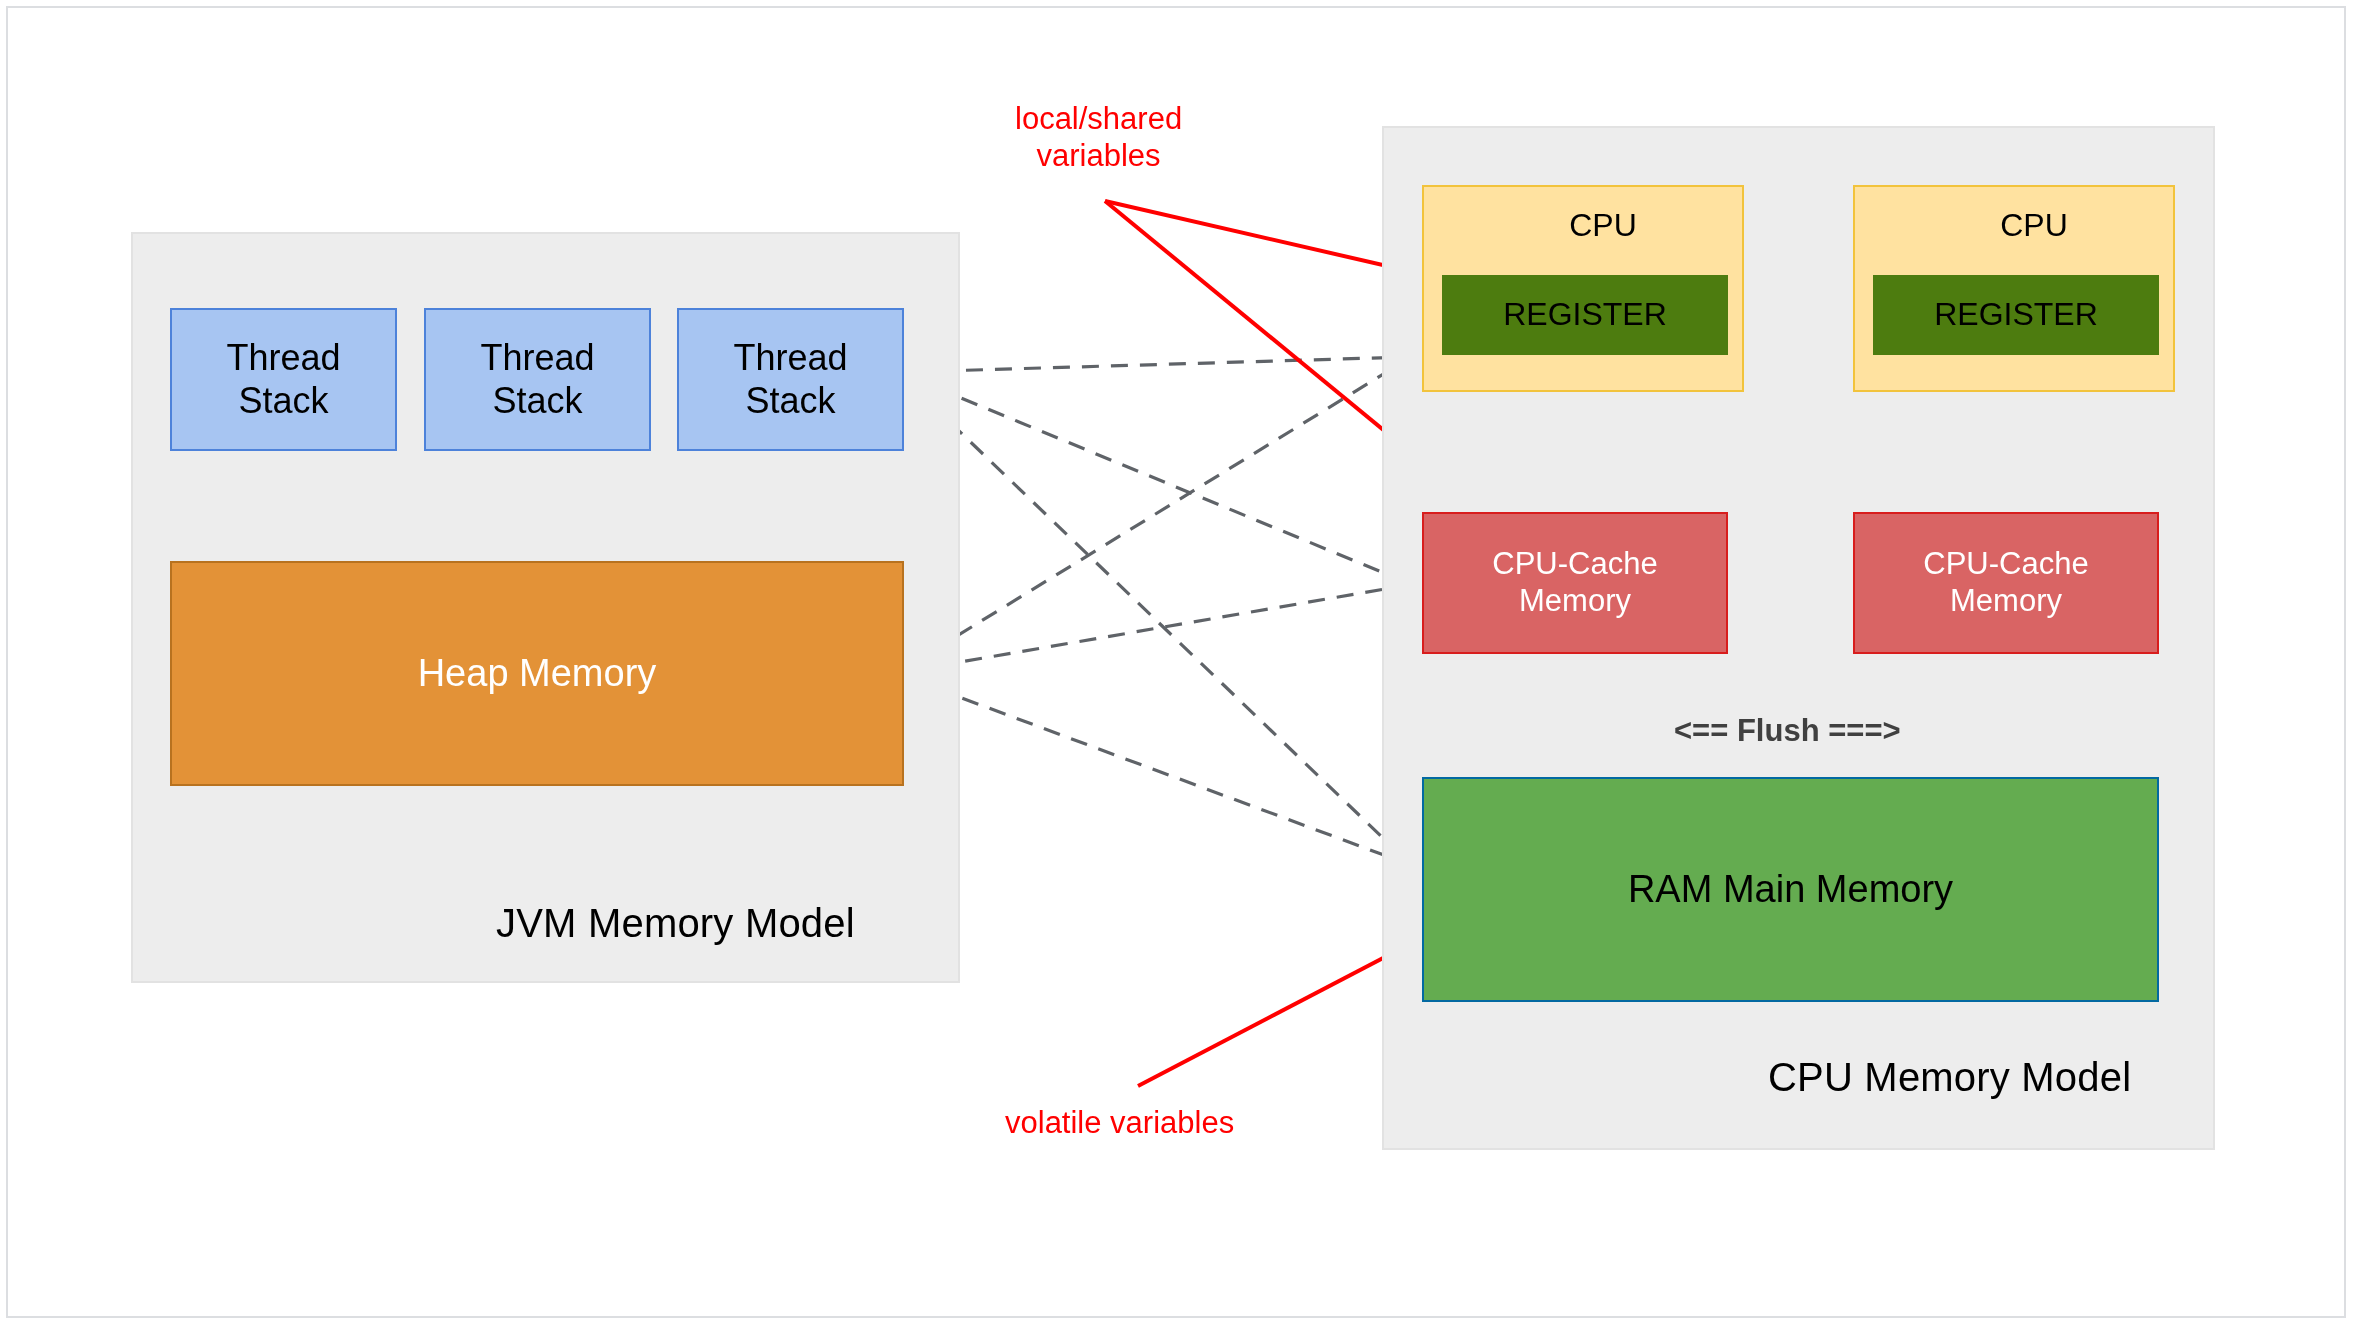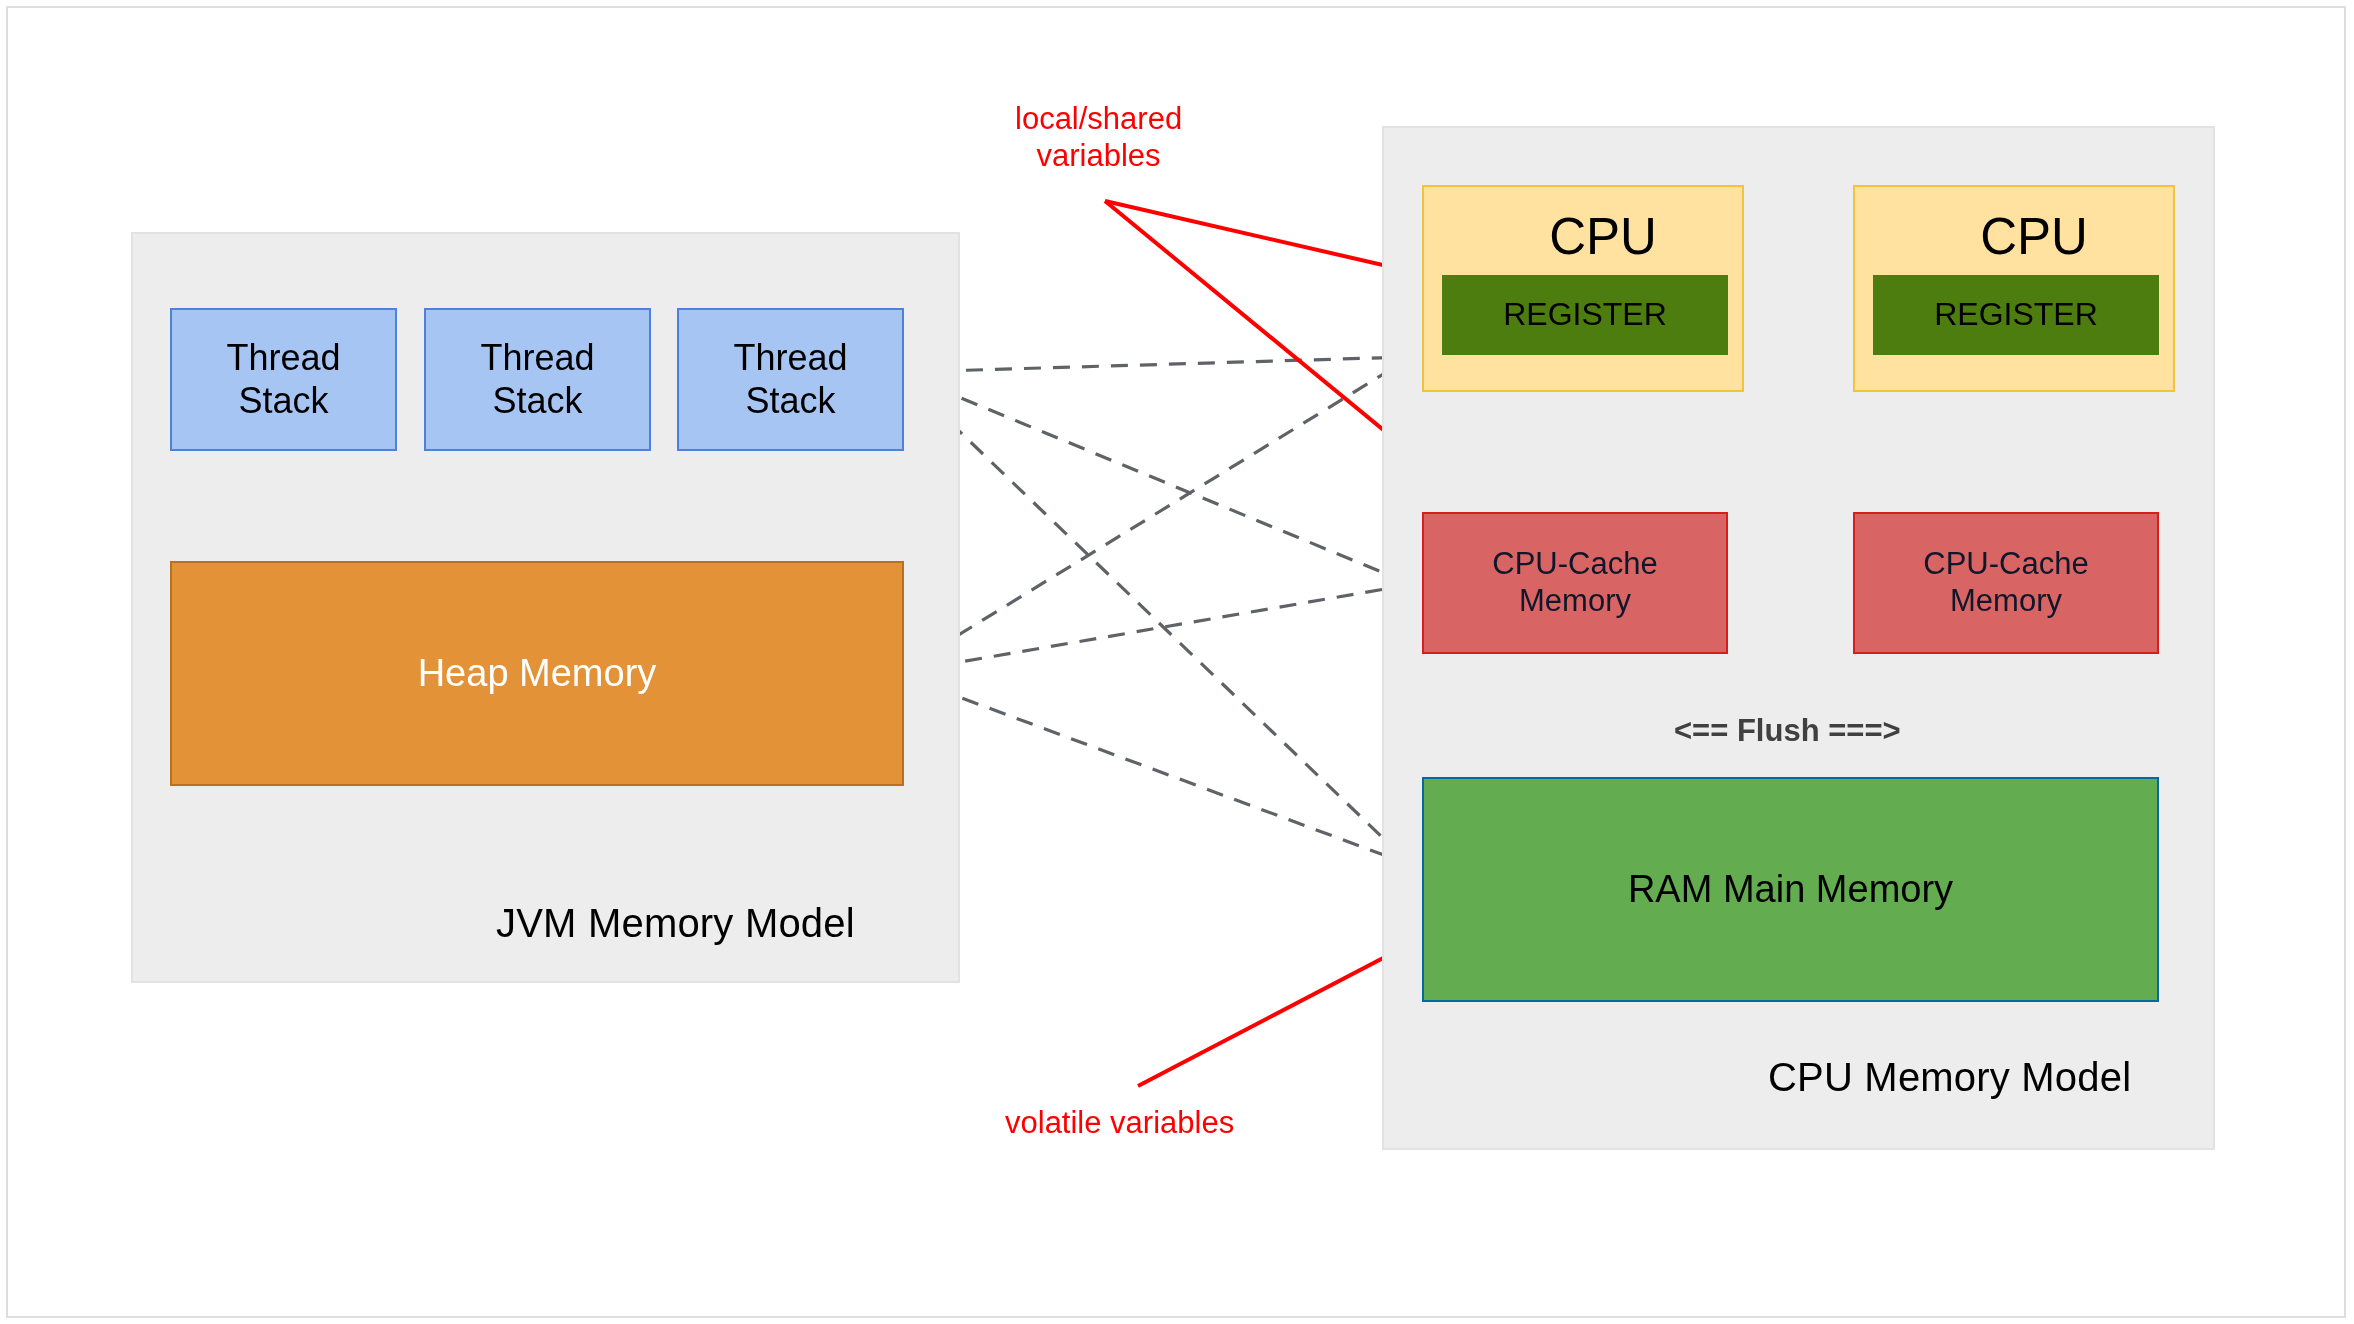--- a/index.html
+++ b/index.html
@@ -93,21 +93,21 @@
   }
   #cpu-box-1 { left: 1422px; }
   #cpu-box-2 { left: 1853px; }
   .cpu-label {
     position: absolute;
     top: 20px;
     left: 0;
     right: 0;
     text-align: center;
     color: #000000;
-    font-size: 51px;
+    font-size: 32px;
     padding-left: 40px;
   }
   .register-box {
     position: absolute;
     left: 18px;
     top: 88px;
     width: 286px;
     height: 80px;
     background: #4d7c0f;
     display: flex;
@@ -117,21 +117,21 @@
     font-size: 32px;
   }
 
   
   .cpu-cache {
     width: 306px;
     height: 142px;
     top: 512px;
     background: #D96464;
     border: 2px solid #D81D1D;
-    color: #0f172a;
+    color: #ffffff;
     font-size: 31px;
     flex-direction: column;
   }
   #cpu-cache-1 { left: 1422px; }
   #cpu-cache-2 { left: 1853px; }
 
   
   #ram-main-memory {
     left: 1422px;
     top: 777px;

